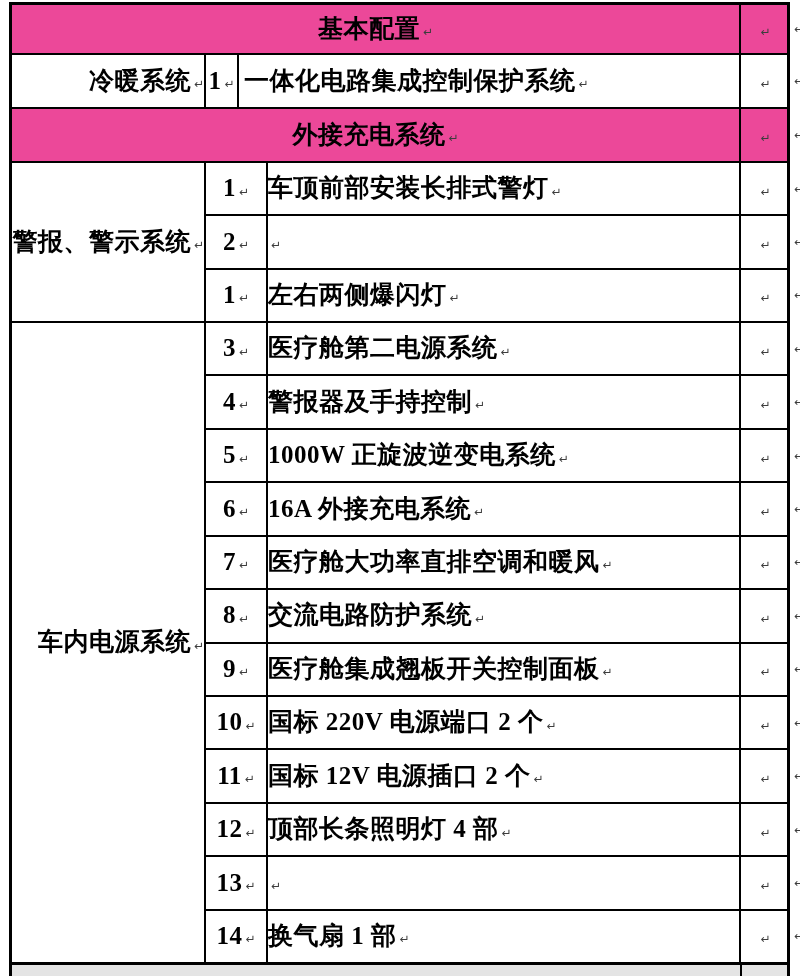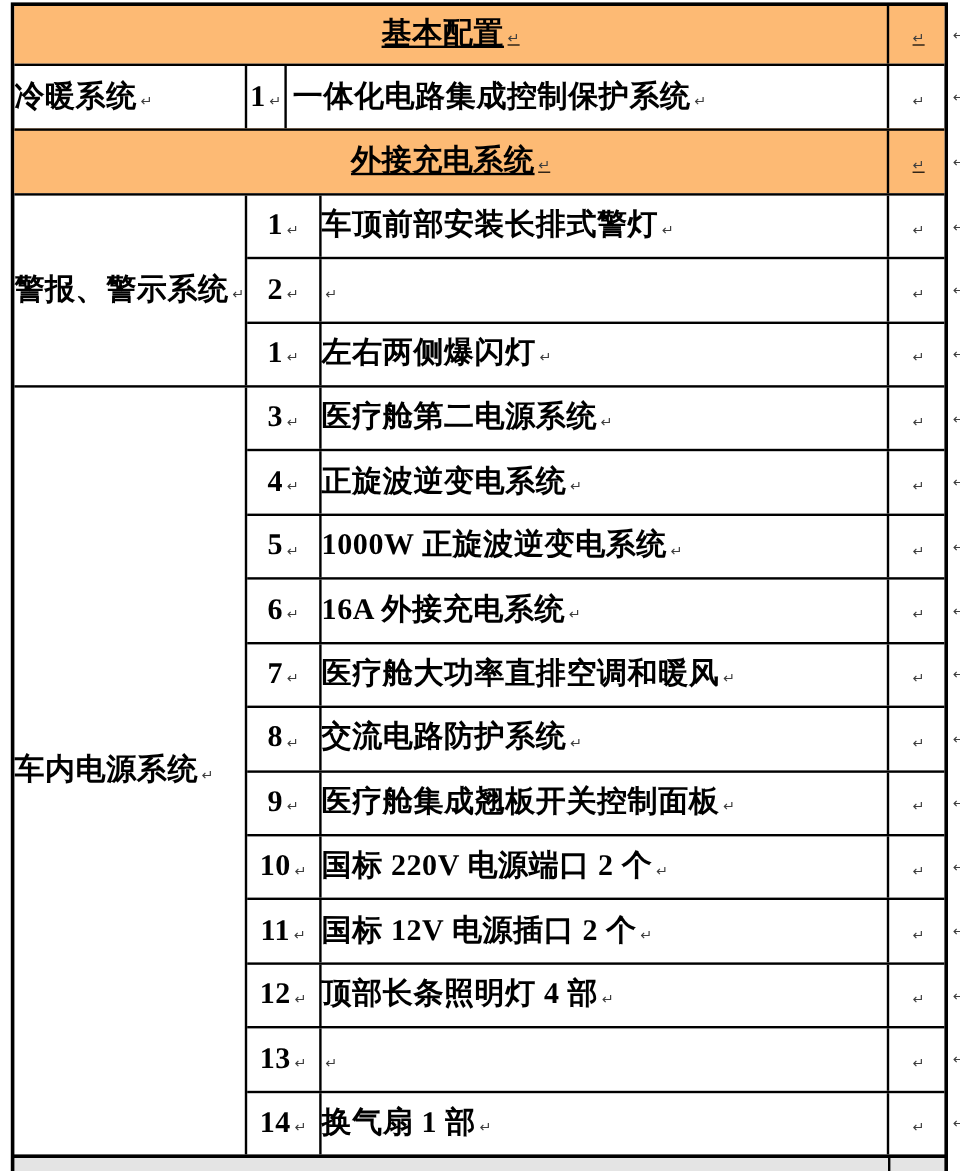--- a/index.html
+++ b/index.html
@@ -8,28 +8,28 @@
     background:#ffffff;
     font-family:"Liberation Serif","DejaVu Serif",serif;
   }
   .doc-table{
     position:absolute;left:9px;top:2px;width:781px;height:963px;
     box-sizing:border-box;border:3px solid #000;background:#fff;
     display:flex;flex-direction:column;
   }
   .trow{display:flex;position:relative;box-sizing:border-box;align-items:stretch;}
   .doc-table > *:not(:first-child){border-top:2px solid #000;}
-  .gray{background:#fdba74;text-decoration:underline;}
+  .gray{background:#ec4899;}
   .h1{height:48px;}
   .h2{height:54px;}
   .cell{box-sizing:border-box;display:flex;align-items:center;min-width:0;}
   .center{justify-content:center;}
   .merged{flex:1;}
   .narrow{width:48px;border-left:2px solid #000;justify-content:center;}
-  .cat{width:194px;border-right:2px solid #000;justify-content:flex-start;}
+  .cat{width:194px;border-right:2px solid #000;justify-content:flex-end;}
   .num2{width:33px;border-right:2px solid #000;justify-content:center;}
   .desc{flex:1;}
   .desc2{flex:1;padding-left:5px;}
   .section{display:flex;position:relative;box-sizing:border-box;}
   .s1{height:160px;}
   .s2{height:641px;}
   .items{flex:1;display:flex;flex-direction:column;}
   .irow{flex:1;display:flex;position:relative;box-sizing:border-box;min-height:0;}
   .irow:not(:first-child){border-top:2px solid #000;}
   .irow .num{width:62px;border-right:2px solid #000;justify-content:center;}
@@ -170,21 +170,21 @@
             <span class="mark">↵</span>
           </div>
         <span class="outside-mark">↵</span>
       </div>
       <div class="irow">
         <div class="cell num">
             <span class="txt">4</span>
             <span class="mark">↵</span>
           </div>
         <div class="cell desc">
-            <span class="txt">正旋波逆变电系统</span>
+            <span class="txt">警报器及手持控制</span>
             <span class="mark">↵</span>
           </div>
         <div class="cell narrow">
             <span class="mark">↵</span>
           </div>
         <span class="outside-mark">↵</span>
       </div>
       <div class="irow">
         <div class="cell num">
             <span class="txt">5</span>

